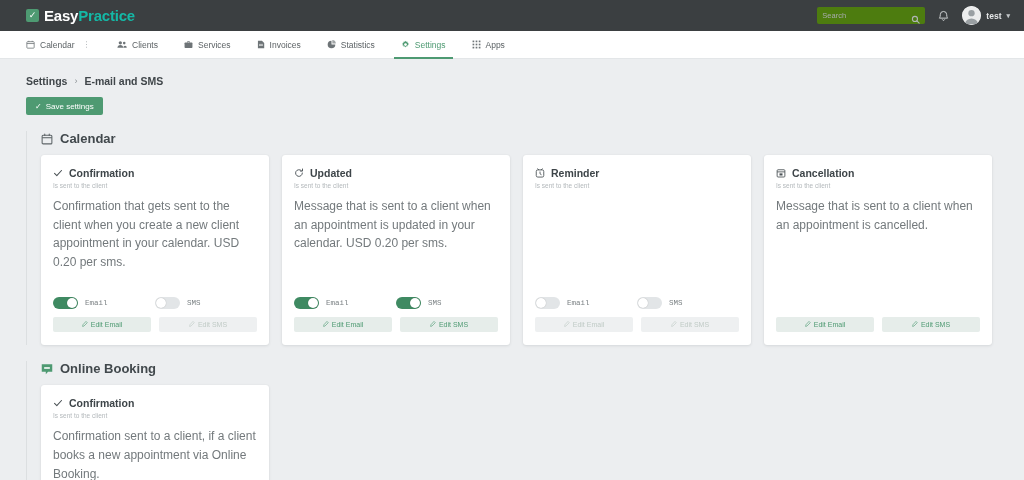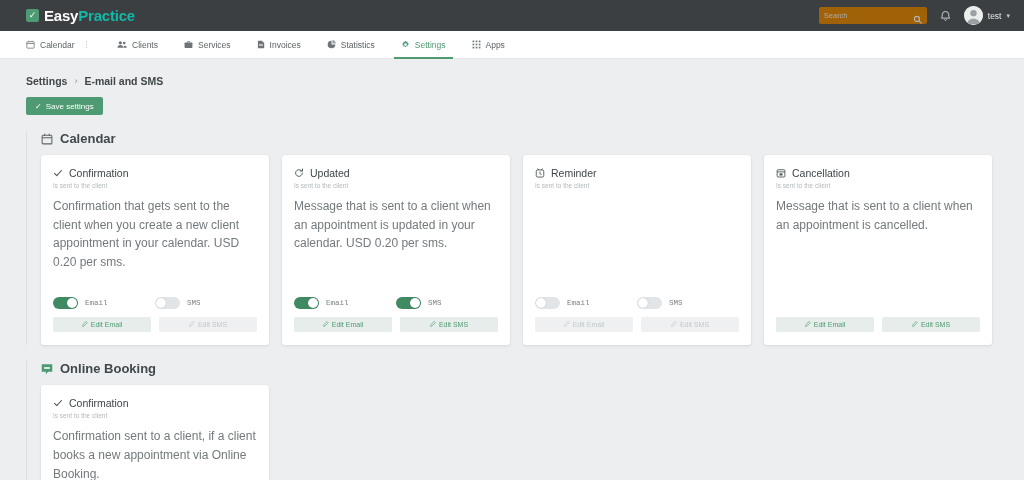--- a/index.html
+++ b/index.html
@@ -30,35 +30,35 @@
   .logo-text { font-size: 15px; letter-spacing: -0.2px; }
   .logo-text b { color: #ffffff; font-weight: bold; }
   .logo-text span { color: #14b8a6; font-weight: bold; }
 
   .topbar-right {
     margin-left: auto;
     display: flex; align-items: center; gap: 13px;
   }
   .searchbox {
     width: 108px; height: 17px;
-    background: #a16207;
+    background: #4d7c0f;
     border-radius: 2px;
     display: flex; align-items: center;
     padding: 0 5px;
     position: relative;
   }
   .searchbox input {
     background: transparent; border: none; outline: none;
     color: #cfd2d4; font-size: 7.5px; width: 100%;
     font-family: "Liberation Sans", sans-serif;
   }
   .searchbox input::placeholder { color: #a7abad; }
   .search-ico { position: absolute; right: 5px; top: 3px; }
   .bell-ico { color: #d6d9da; display:flex; }
-  .user-chip { display: flex; align-items: center; gap: 5px; }
+  .user-chip { display: flex; align-items: center; gap: 5px; font-weight: bold; }
   .avatar {
     width: 19px; height: 19px; border-radius: 50%;
     background: #e9eaeb;
     display: flex; align-items: flex-end; justify-content: center;
     overflow: hidden;
   }
   .user-name { color: #e4e6e7; font-size: 8.5px; }
   .caret-d { color: #c2c6c8; font-size: 7px; }
 
   
@@ -127,21 +127,21 @@
   .card {
     width: 228px;
     background: #ffffff;
     border-radius: 3px;
     box-shadow: 0 1px 3px rgba(30,40,50,0.10), 0 0 1px rgba(30,40,50,0.10);
     padding: 12px 12px 13px 12px;
     display: flex; flex-direction: column;
   }
   .card-title {
     display: flex; align-items: center; gap: 6px;
-    font-size: 10.5px; font-weight: normal; color: #3e4549;
+    font-size: 10.5px; font-weight: bold; color: #3e4549;
   }
   .card-title .t-ico { color: #4b5256; display: flex; }
   .card-sub { font-size: 6.5px; color: #b3b8bb; margin-top: 3px; }
   .card-desc {
     font-size: 12px; color: #73797c; line-height: 1.55;
     margin-top: 8px;
   }
   .card-spacer { flex: 1; min-height: 12px; }
 
   .toggle-row { display: flex; margin-top: 14px; font-family: Liberation Mono, monospace; }

